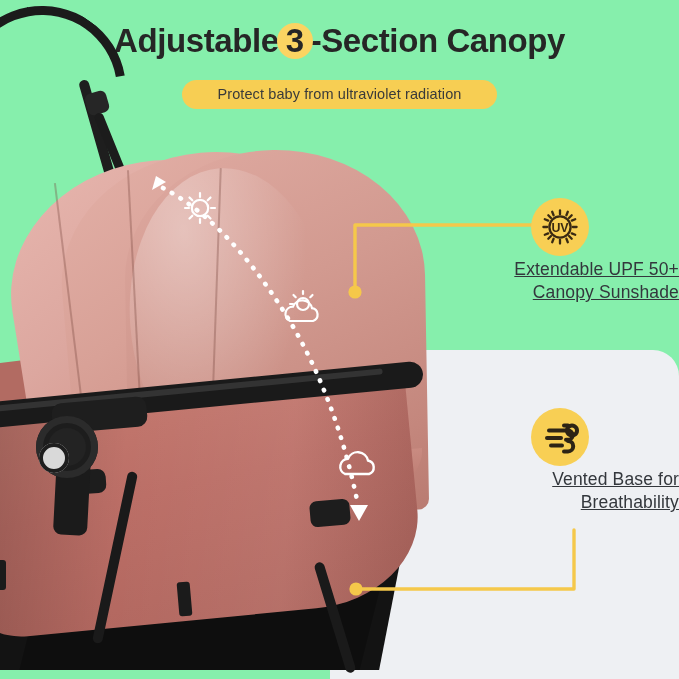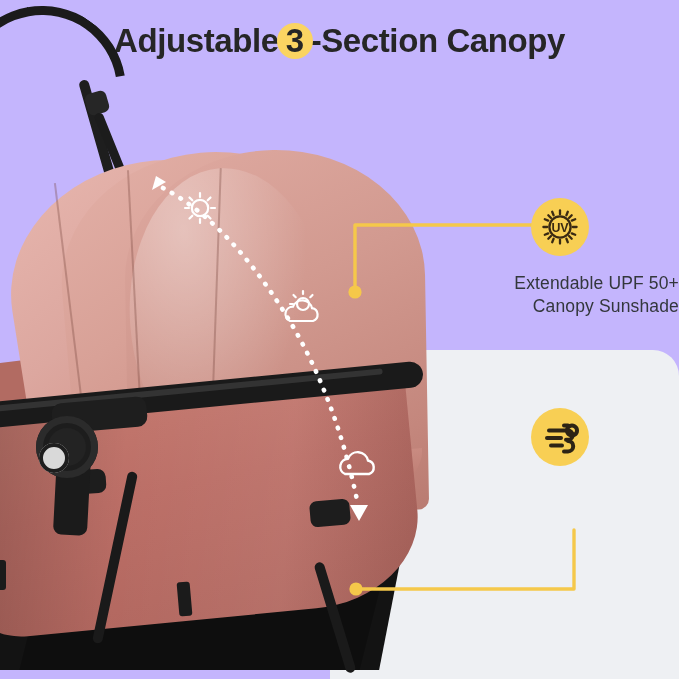--- a/index.html
+++ b/index.html
@@ -3,21 +3,21 @@
 <meta charset="utf-8">
 <style>
   html,body{margin:0;padding:0;}
   body{
     width:679px;height:679px;
     background:#ffffff;
     font-family:"Liberation Sans", sans-serif;
     overflow:hidden;
     position:relative;
   }
-  #stage{position:absolute;left:0;top:0;width:679px;height:679px;overflow:hidden;background:#c4b5fd;}
+  #stage{position:absolute;left:0;top:0;width:679px;height:679px;overflow:hidden;background:#86efac;}
 
   
   .title-row{
     position:absolute;left:0;top:20px;width:679px;
     text-align:center;
     font-size:33px;font-weight:700;letter-spacing:-.4px;
     color:#262626;
     white-space:nowrap;
   }
   .title-part{display:inline-block;vertical-align:middle;}
@@ -208,38 +208,40 @@
   
   .callout{position:absolute;text-align:right;}
   .badge{
     width:58px;height:58px;border-radius:50%;
     background:#f8cf54;
     margin:0 auto;
     position:relative;
   }
   .badge svg{position:absolute;left:0;top:0;}
   .callout-text{
-    margin-top:16px;
+    margin-top:2px;
     font-size:17.5px;line-height:23px;
     color:#33373c;
     letter-spacing:.15px;
     white-space:pre-line;
+    text-decoration:underline;
   }
   #callout-uv{left:440px;top:198px;width:239px;}
   #callout-vent{left:440px;top:408px;width:239px;}
 </style>
 </head>
 <body>
 
 <div id="stage">
 
   <div class="title-row">
     <span class="title-part">Adjustable </span><span class="title-hl">3</span><span class="title-part">-Section Canopy</span>
   </div>
 
+  <div class="subtitle-pill">Protect baby from ultraviolet radiation</div>
 
   <div class="grey-card"></div>
 
   <div class="photo">
 
     <div class="ground"></div>
     <div class="ground2"></div>
 
     <div class="handle"></div>
     <div class="handle-stem"></div>
@@ -363,15 +365,17 @@
         <g stroke="#2d2415" stroke-width="4" stroke-linecap="round" fill="none">
           <line x1="18" y1="22.5" x2="37" y2="22.5"></line>
           <line x1="16" y1="30" x2="30" y2="30"></line>
           <line x1="20" y1="37.5" x2="31" y2="37.5"></line>
           <path d="M 36,22.5 a 5,5 0 1 1 0,0.01 M 37,17.6 h -4"></path>
           <path d="M 37,22.6 a 4.6,4.6 0 0 1 0,9.2 h -2"></path>
           <path d="M 37,33 a 5.2,5.2 0 0 1 0,10.4 h -4"></path>
         </g>
       </svg>
     </div>
+    <div class="callout-text">Vented Base for
+Breathability</div>
   </div>
 
 </div>
 
 </body></html>

